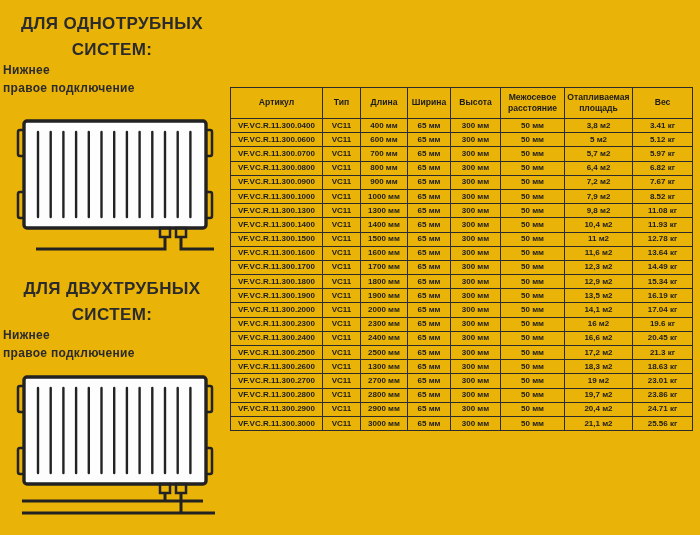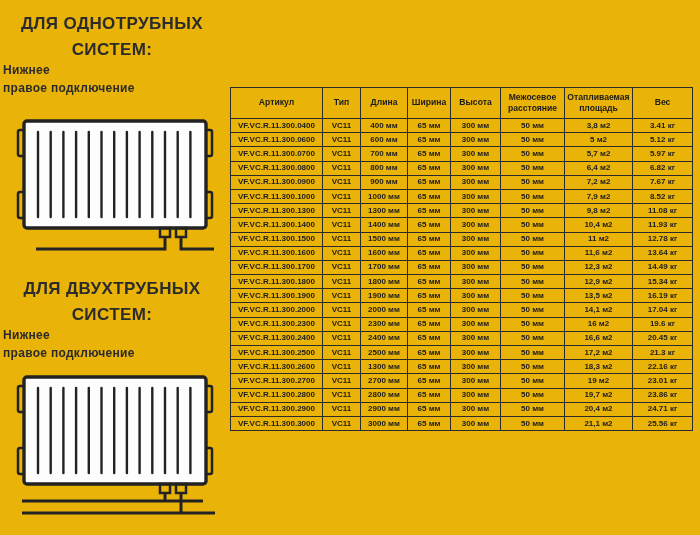--- a/index.html
+++ b/index.html
@@ -365,21 +365,21 @@
             <td>21.3 кг</td>
           </tr>
           <tr>
             <td>VF.VC.R.11.300.2600</td>
             <td>VC11</td>
             <td>1300 мм</td>
             <td>65 мм</td>
             <td>300 мм</td>
             <td>50 мм</td>
             <td>18,3 м2</td>
-            <td>22.16 кг</td>
+            <td>18.63 кг</td>
           </tr>
           <tr>
             <td>VF.VC.R.11.300.2700</td>
             <td>VC11</td>
             <td>2700 мм</td>
             <td>65 мм</td>
             <td>300 мм</td>
             <td>50 мм</td>
             <td>19 м2</td>
             <td>23.01 кг</td>

